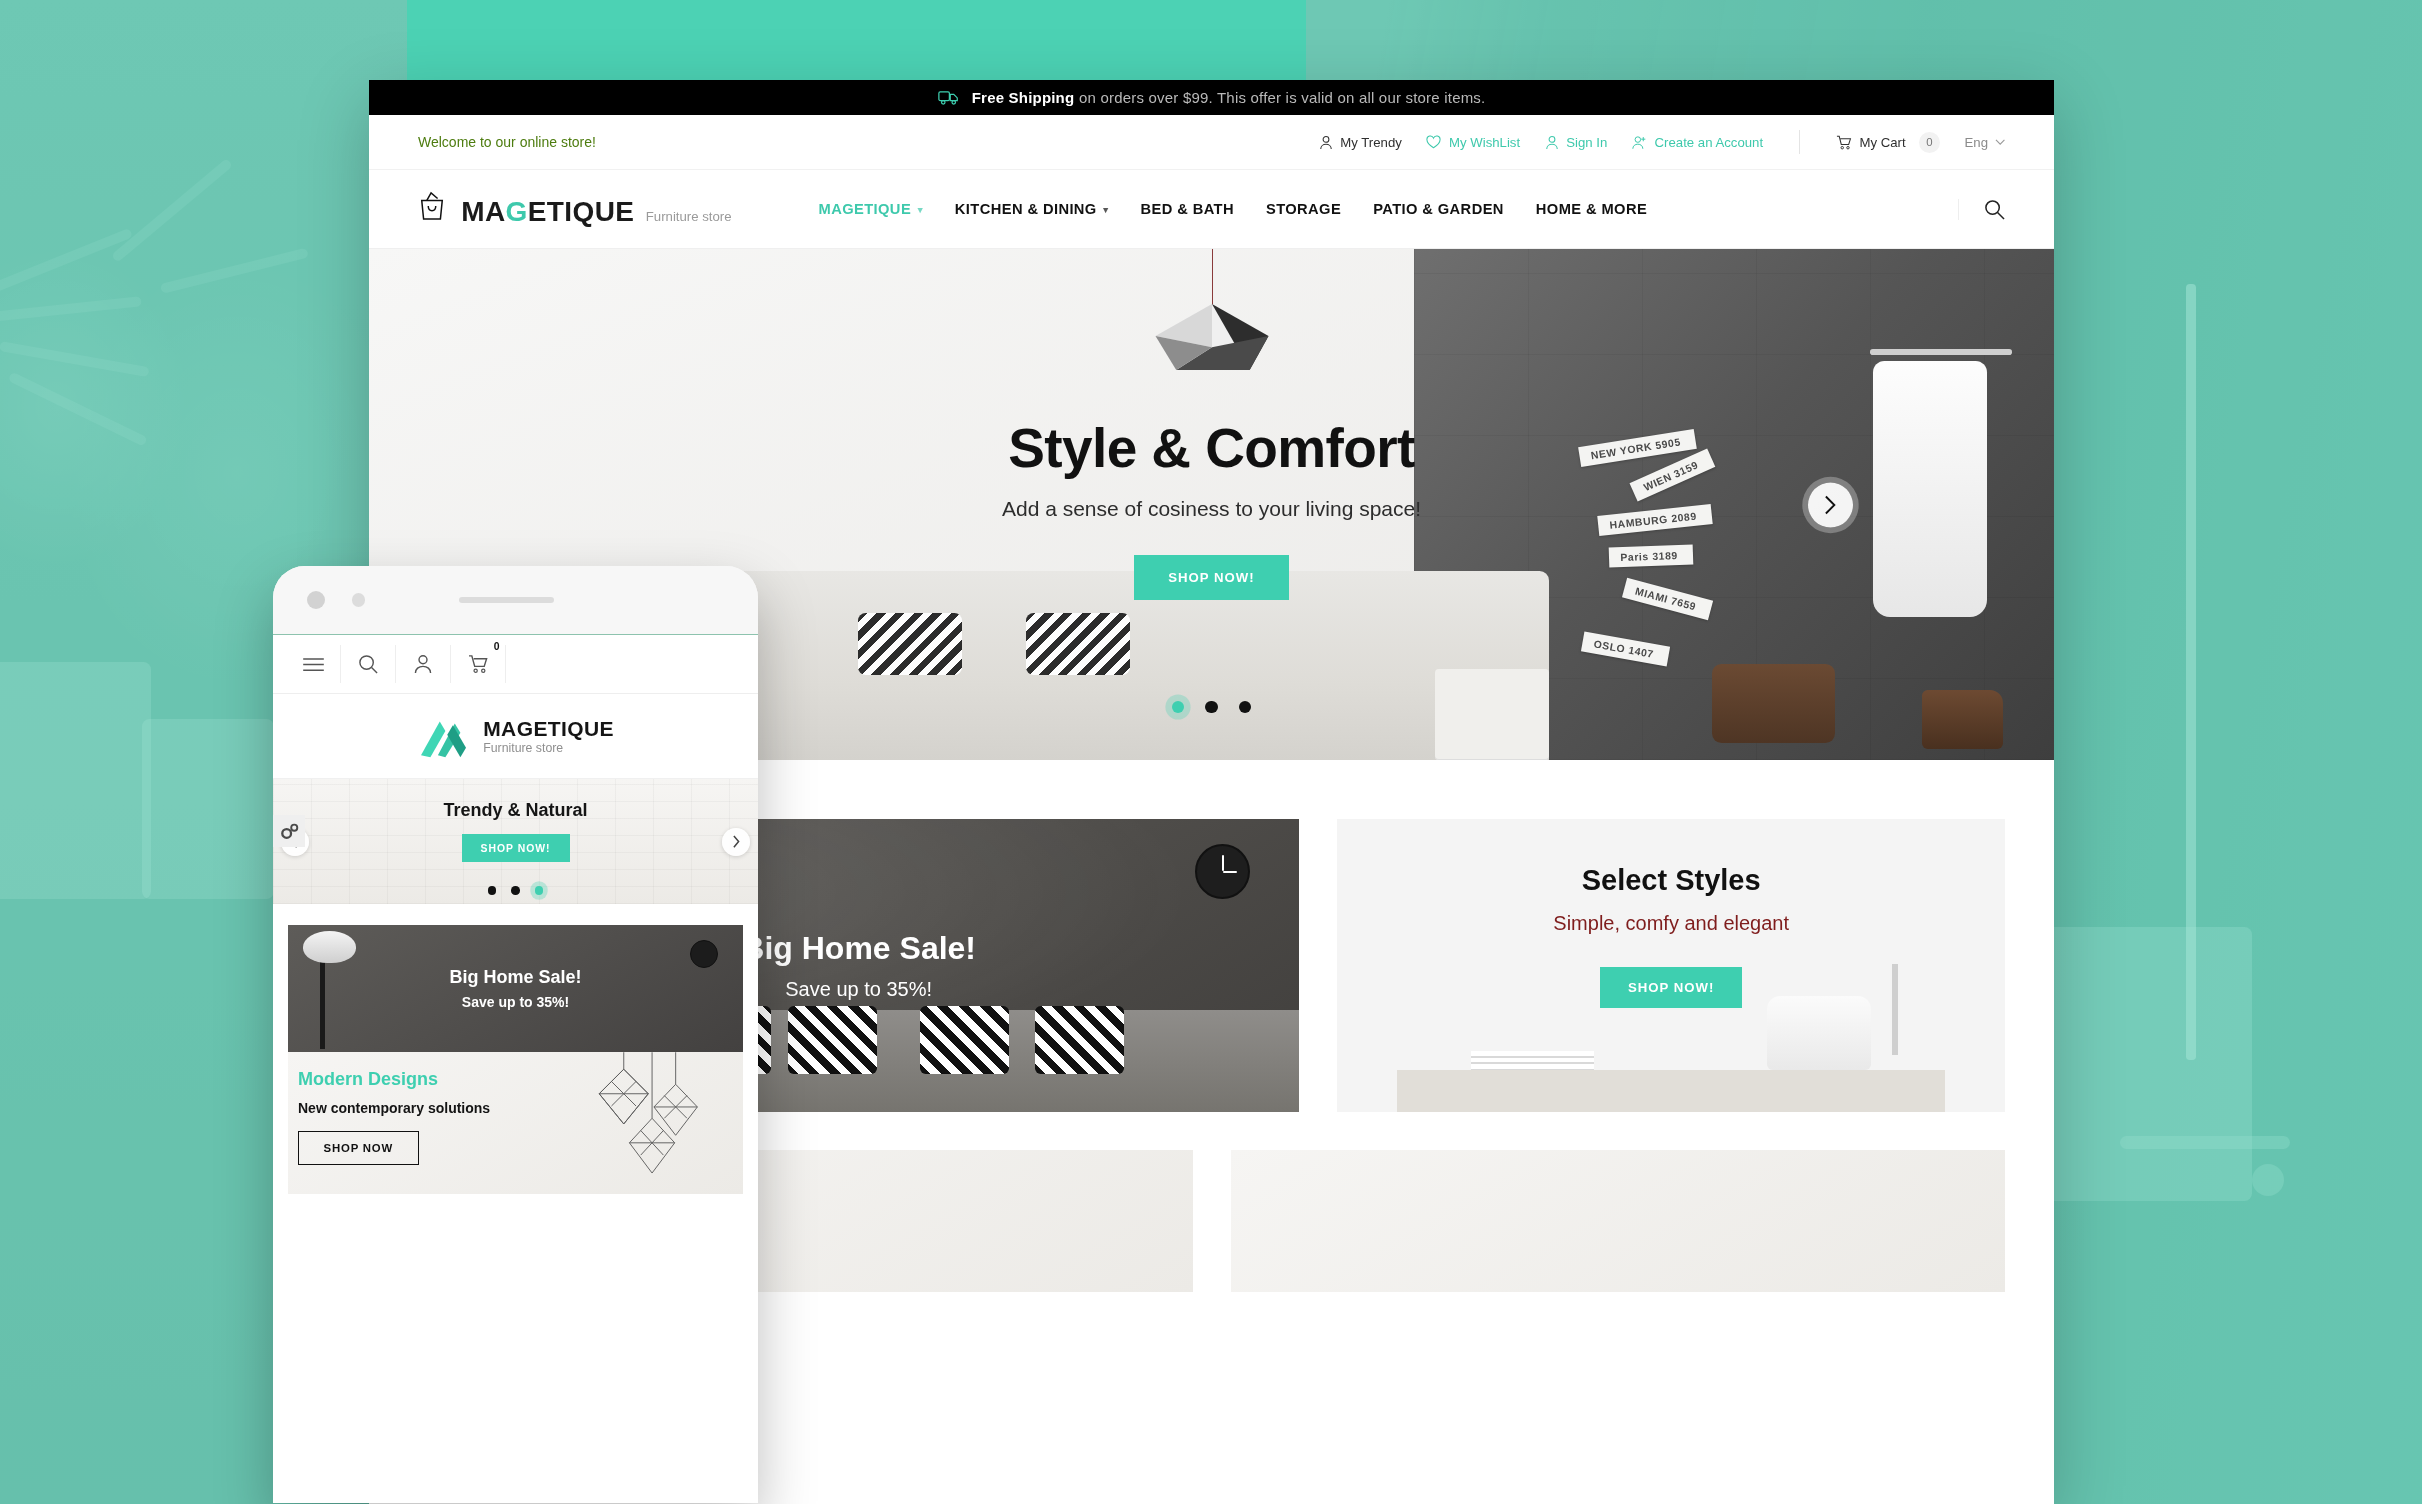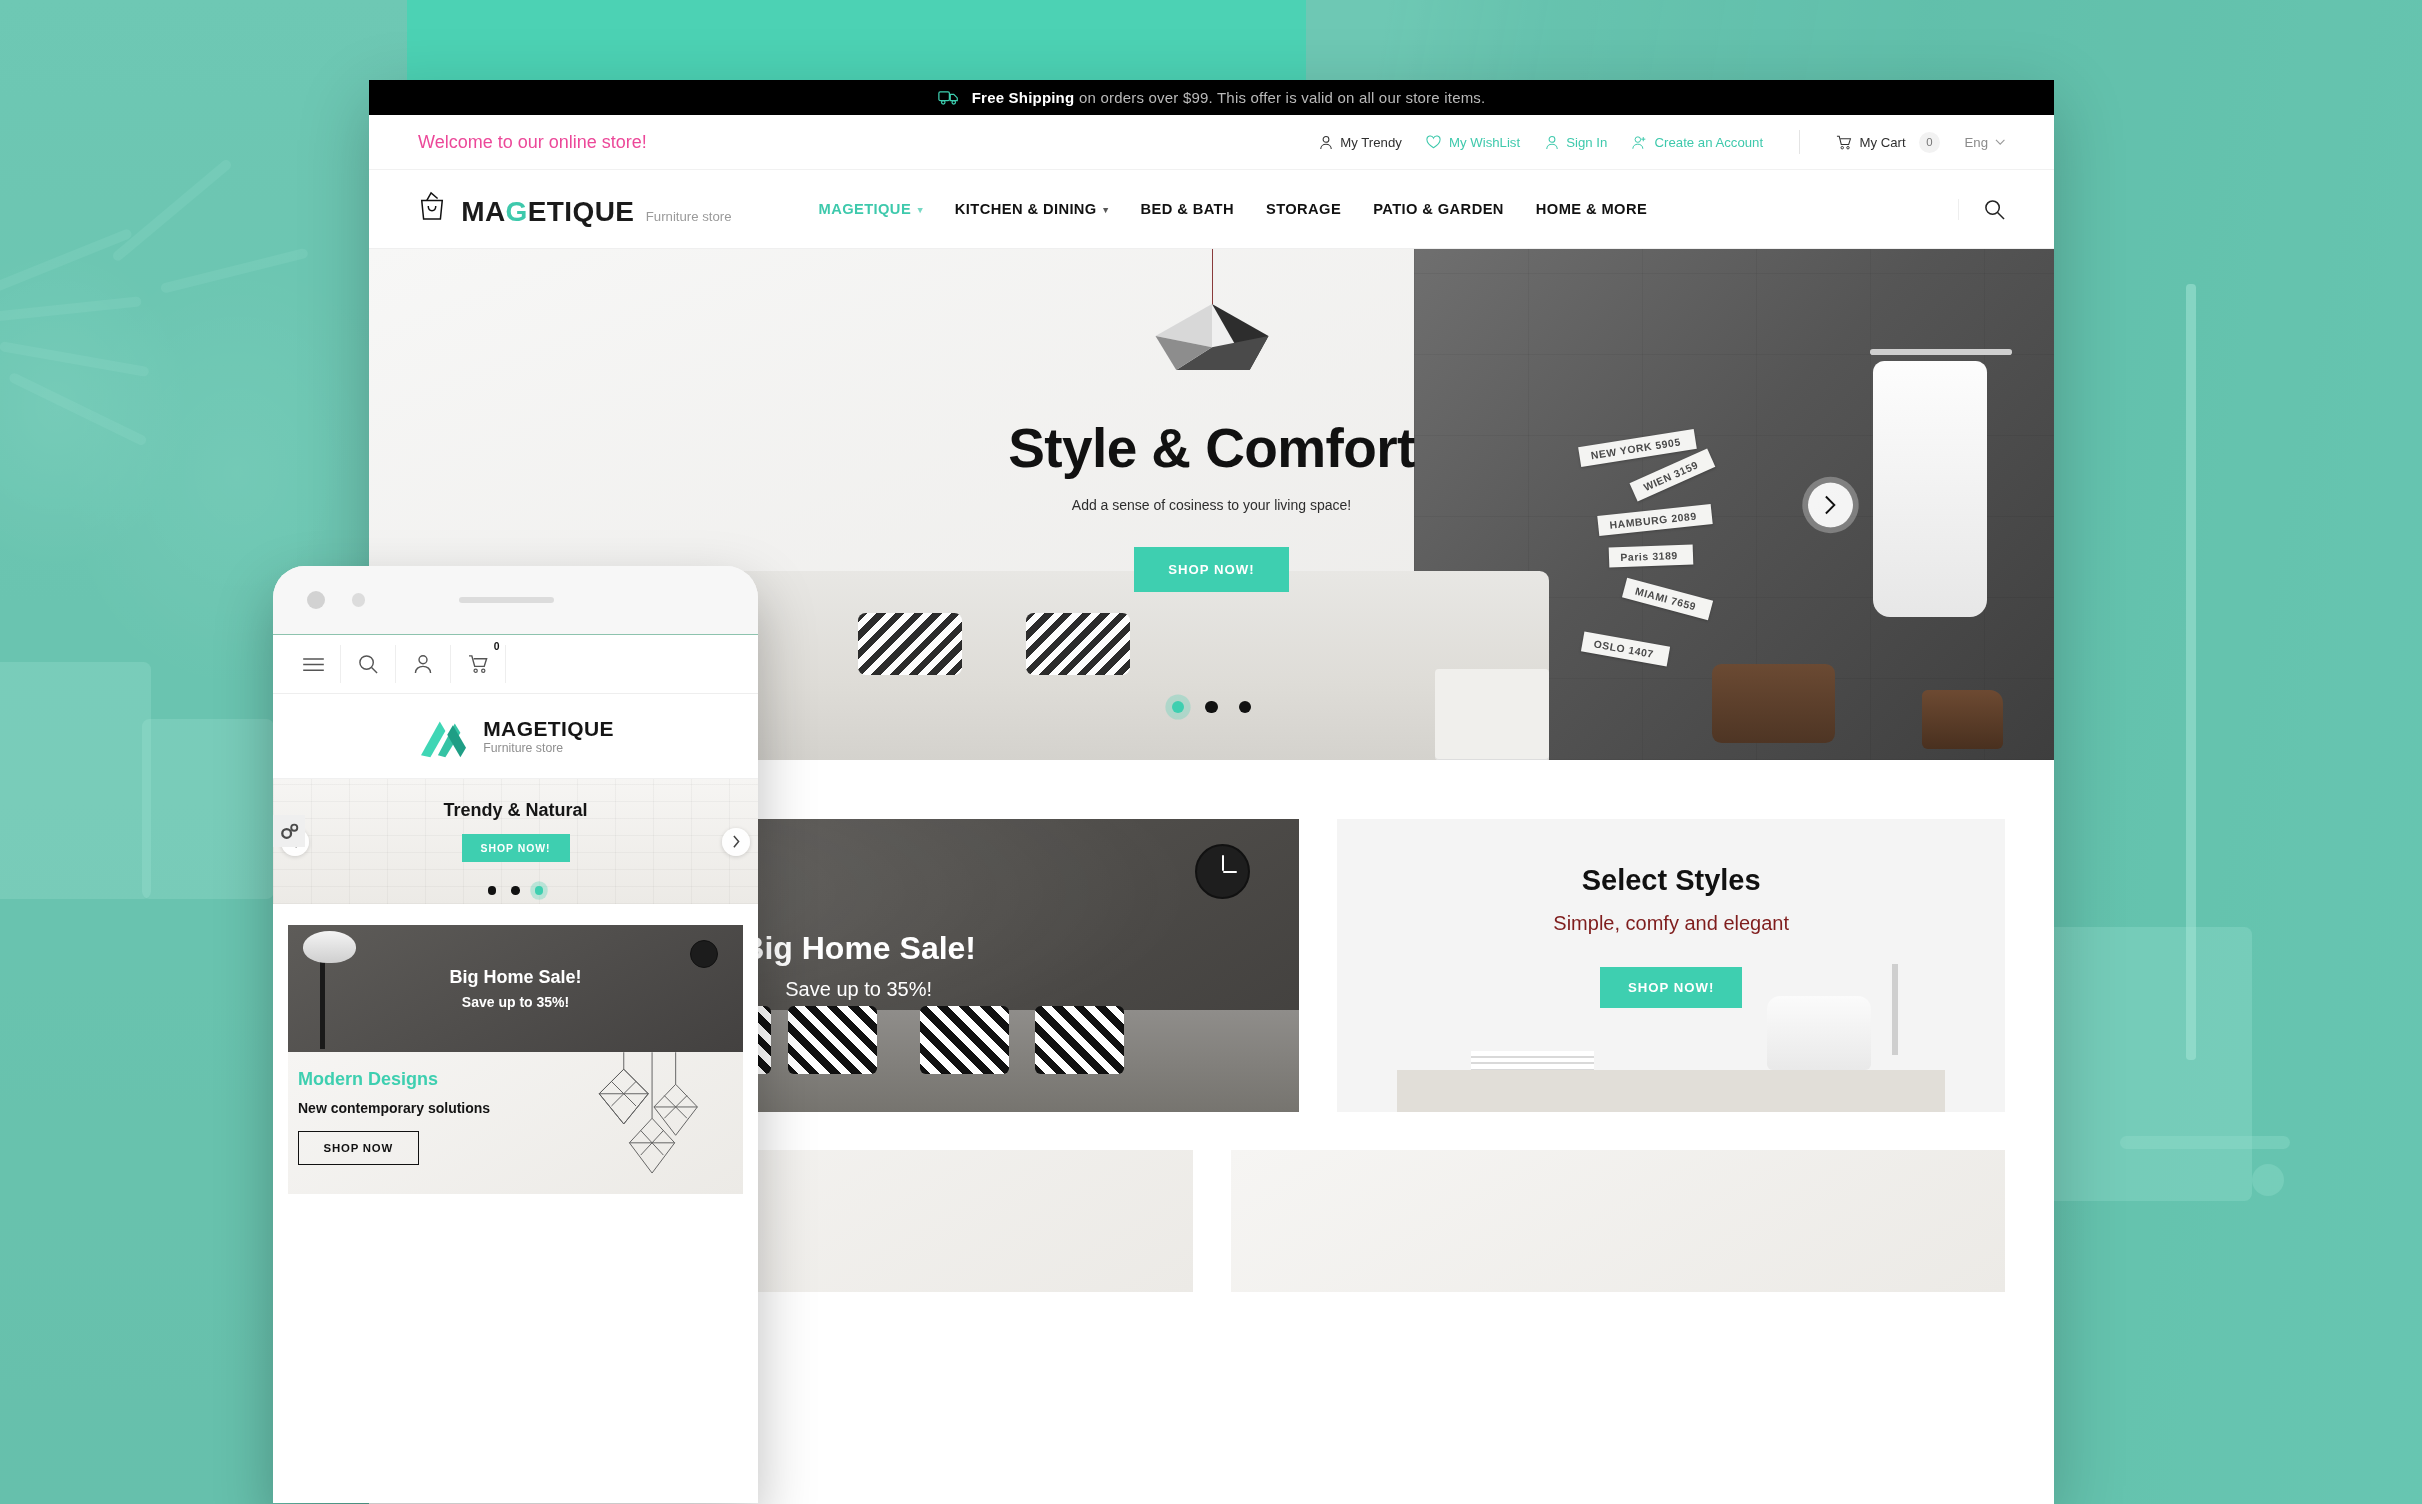--- a/index.html
+++ b/index.html
@@ -71,21 +71,21 @@
   .ship-bar .muted { color: #b9b9b9; }
 
   
   .util-bar {
     height: 55px; background: #fff;
     display: flex; align-items: center;
     padding: 0 49px;
     font-size: 13.2px; color: #2f2f2f;
     border-bottom: 0.9px solid #f1f1f1;
   }
-  .util-welcome { flex: 1; color: #ec4899; font-size: 18px; }
+  .util-welcome { flex: 1; color: #4d7c0f; font-size: 14px; }
   .util-links { display: flex; align-items: center; gap: 24.6px; }
   .util-link { display: flex; align-items: center; gap: 7.6px; white-space: nowrap; cursor: pointer; }
   .util-link.teal { color: #3ec9ac; }
   .util-sep { width: 0.9px; height: 24.6px; background: #e4e4e4; margin: 0 11.4px; }
   .cart-count {
     display: inline-flex; align-items: center; justify-content: center;
     width: 21px; height: 21px; border-radius: 50%;
     background: #f2f2f2; color: #777; font-size: 11.4px; margin-left: 5.7px;
   }
   .lang { display: flex; align-items: center; gap: 6.6px; color: #8b8b8b; cursor: pointer; }
@@ -188,21 +188,21 @@
     box-shadow: 0 0.9px 2.8px rgba(0,0,0,.25);
   }
   .hero-inner {
     position: relative; z-index: 5; height: 100%;
     display: flex; flex-direction: column; align-items: center;
     padding-top: 167px;
   }
   .hero-title {
     font-size: 55px; font-weight: 800; color: #111; letter-spacing: -0.6px;
   }
-  .hero-sub { font-size: 14px; color: #2d2d2d; margin-top: 17px; }
+  .hero-sub { font-size: 21px; color: #2d2d2d; margin-top: 17px; }
   .btn-teal {
     margin-top: 34px;
     background: #3ecfb0; color: #fff;
     font-size: 13.2px; font-weight: 700; letter-spacing: 1px;
     padding: 15px 34px; border: none; cursor: pointer;
   }
   .hero-next {
     position: absolute; right: 201px; top: 50%; transform: translateY(-50%);
     width: 45px; height: 45px; border-radius: 50%;
     background: rgba(255,255,255,.94);

